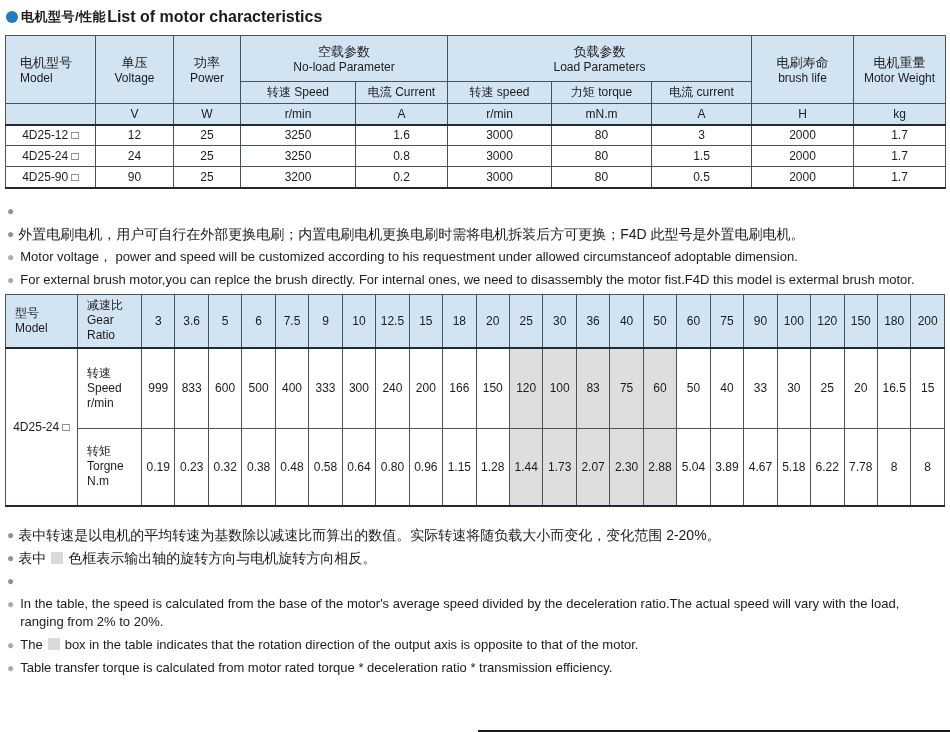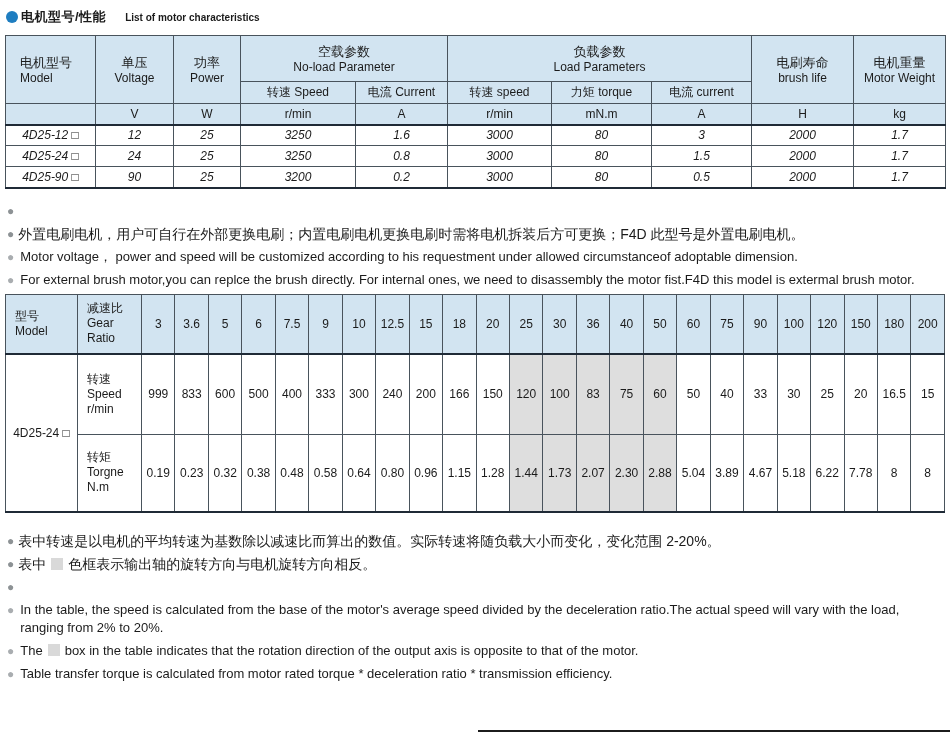--- a/index.html
+++ b/index.html
@@ -7,50 +7,50 @@
   body {
     width:950px; height:732px; background:#ffffff; position:relative; overflow:hidden;
     font-family:"Liberation Sans","DejaVu Sans",sans-serif; color:#1b1b1b;
   }
   .page { padding:6px 5px 0 5px; }
 
   
   .sec-title { display:flex; align-items:center; margin:2px 0 9px 1px; }
   .sec-title .dot { width:12px; height:12px; border-radius:50%; background:#1e7dc0; margin-right:3px; flex:0 0 auto; }
   .sec-title .cn { font-size:13px; font-weight:bold; letter-spacing:0.5px; }
-  .sec-title .en { font-size:10px; font-weight:bold; margin-left:19px; }
+  .sec-title .en { font-size:16px; font-weight:bold; margin-left:1px; }
 
   
   table { border-collapse:collapse; table-layout:fixed; width:940px; }
   th,td { border:1px solid #49535c; font-size:12px; font-weight:normal; text-align:center; vertical-align:middle; padding:0; overflow:hidden; }
   .hd { background:#d2e4f1; }
   .cnline { display:block; font-size:13px; line-height:16px; }
   .enline { display:block; font-size:12px; line-height:14px; }
 
   
   .motor-table tr.h1 { height:46px; }
   .motor-table tr.h2 { height:22px; }
   .motor-table tr.units { height:21px; }
   .motor-table tr.units td { border-bottom:2px solid #1f2a36; }
   .motor-table { border-bottom:2px solid #1f2a36; }
-  .motor-table tr.data { height:21px;font-style:italic; }
+  .motor-table tr.data { height:21px; }
   .cell-left { text-align:left; padding-left:14px; }
 
   
   .notes { margin:13px 0 0 2px; }
   .note { margin:0 0 5px 0; font-size:14px; line-height:18px; display:flex; align-items:flex-start; }
   .note .nb { flex:0 0 auto; font-size:12px; line-height:18px; margin-right:4px; color:#8d9295; }
   .note.en { font-size:13px; }
   .note.en .nb { color:#a9adb0; margin-right:6px; }
   .swatch { display:inline-block; width:12px; height:12px; background:#d9d9d9; vertical-align:-1px; margin:0 5px; }
 
   .sec2 { margin-top:36px; }
 
   
-  .gear-table tr.gh { height:60px; }
+  .gear-table tr.gh { height:54px; }
   .gear-table tr.gh th { border-bottom:2px solid #1f2a36; }
   .gear-table { border-bottom:2px solid #1f2a36; }
   .gear-table tr.gspeed { height:80px; }
   .gear-table tr.gtorque { height:78px; }
   .gear-table .lbl { text-align:left; padding-left:9px; }
   .gear-table .lbl span { display:block; font-size:12px; line-height:15px; }
   .gear-table .model-cell { font-size:12px; }
   .gray { background:#dedede; }
 
   .edge-bottom { position:absolute; bottom:0; left:478px; right:0; height:2px; background:#1c1c1c; }

